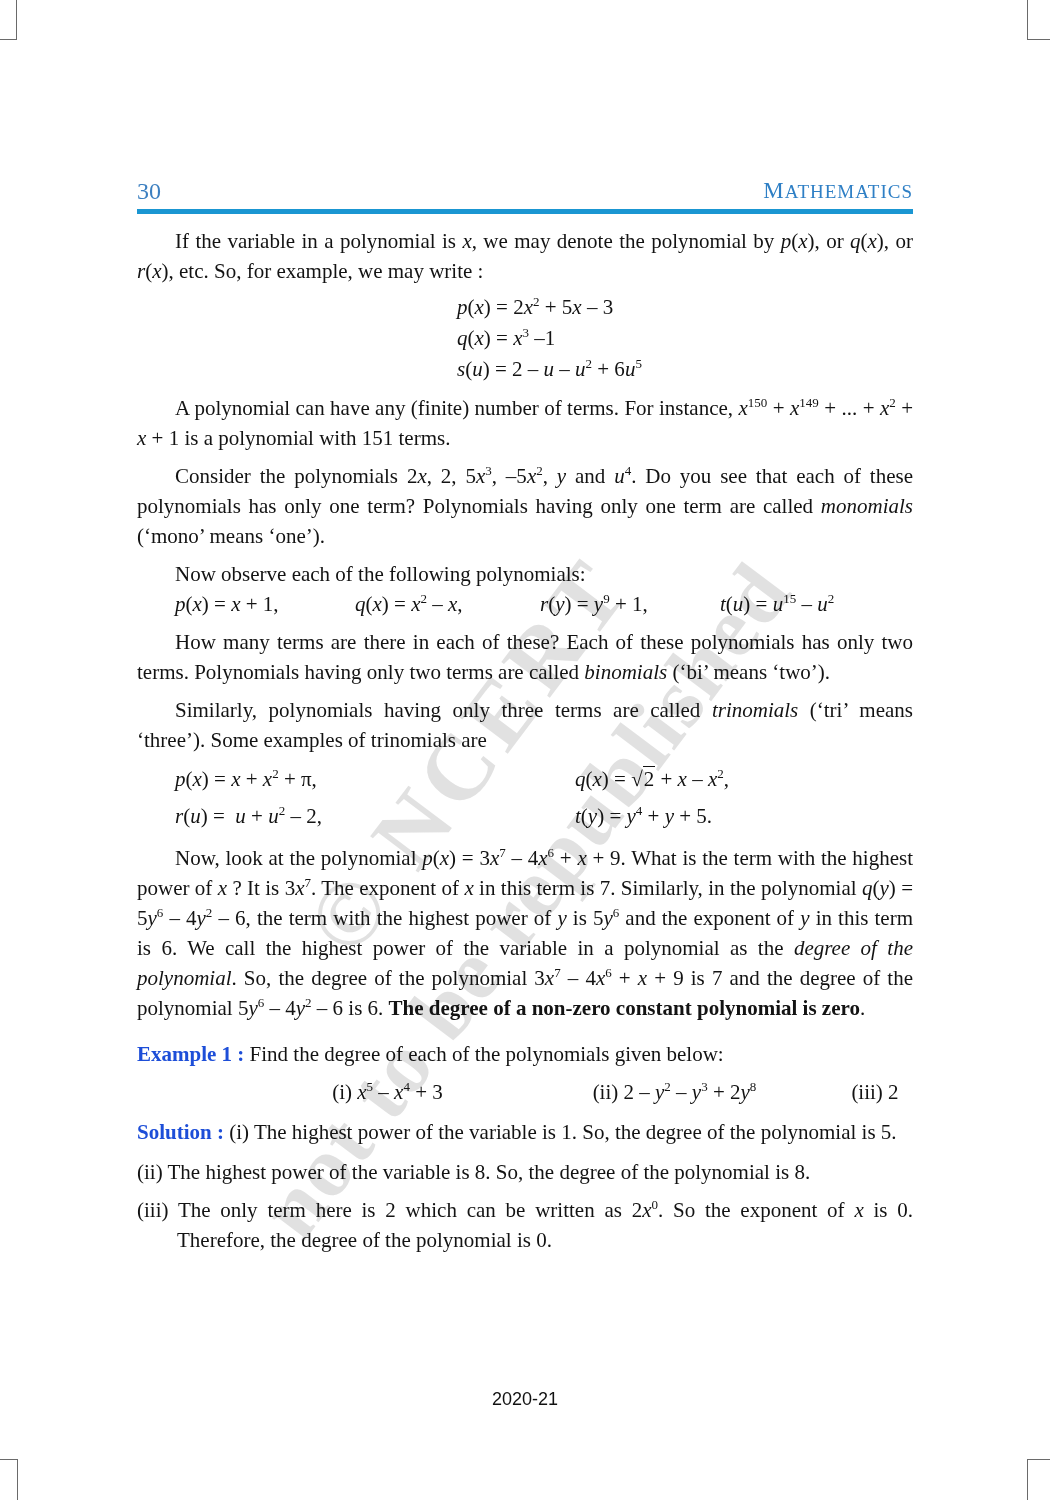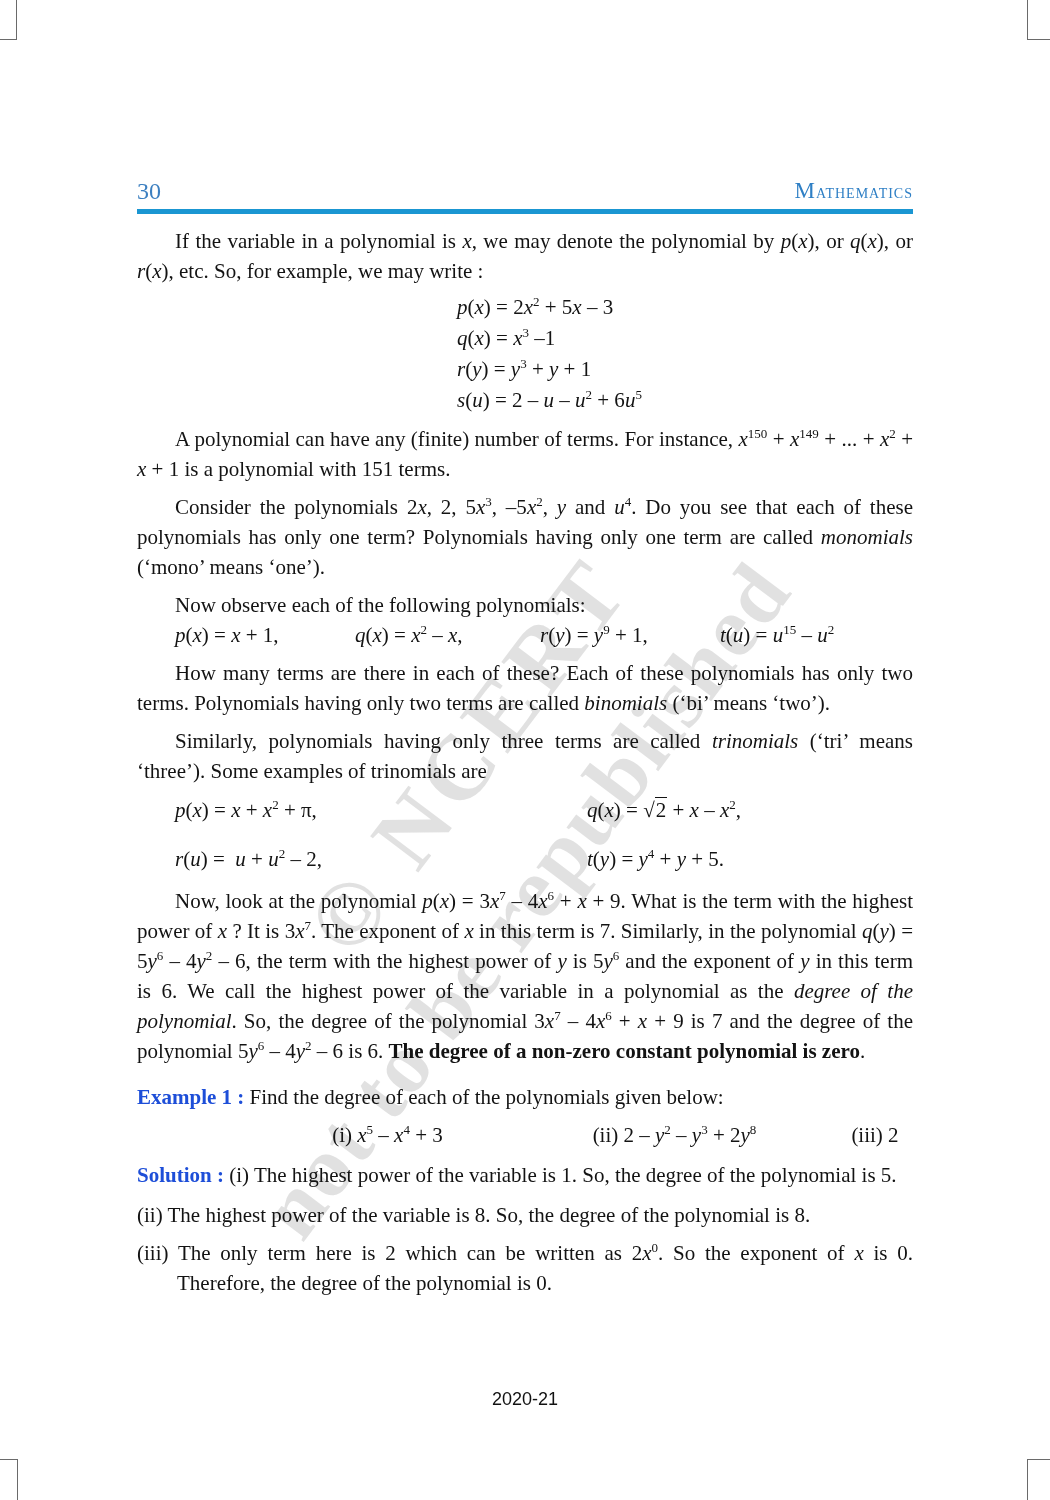--- a/index.html
+++ b/index.html
@@ -21,21 +21,21 @@
   .cm-bl-h{left:0;top:1459px;width:18px;height:1px;}
   .cm-br-v{left:1027px;top:1460px;width:1px;height:40px;}
   .cm-br-h{left:1027px;top:1459px;width:23px;height:1px;}
 
   
   .hdr{position:absolute;left:137px;top:178px;width:776px;}
   .hdr-row{display:flex;justify-content:space-between;align-items:flex-start;}
   .pgnum{font-size:24px;color:#3c7fc0;}
   .subject{
     display:inline-block;
-    font-size:14px;letter-spacing:1px;
+    font-size:19px;letter-spacing:1px;
     color:#2e7fc5;
   }
   .subject::first-letter{font-size:23px;}
   .rule{margin-top:4px;height:5px;background:#1a96d2;}
 
   
   .wm{
     position:absolute;white-space:nowrap;
     font-family:"Liberation Serif", serif;
     font-weight:bold;
@@ -61,21 +61,21 @@
   i{font-style:italic;}
   b{font-weight:bold;}
 
   .eqblock{margin:6px 0 6px 320px;line-height:31px;}
   .eqrow{
     display:grid;grid-template-columns:180px 185px 180px 1fr;
     padding-left:38px;margin-top:0;line-height:30px;text-align:left;font-family:Liberation Serif, serif;
   }
   .trigrid{
     display:grid;grid-template-columns:400px 1fr;
-    padding-left:38px;margin-top:6px;line-height:37px;text-align:left;gap:12px;
+    padding-left:38px;margin-top:6px;line-height:37px;text-align:left;
   }
   .itemsrow{
     display:grid;grid-template-columns:249px 325px 1fr;
     padding-left:126px;margin-top:8px;line-height:30px;text-align:center;
   }
   .hang{padding-left:40px;text-indent:-40px;}
   .lbl{color:#1d4ed8;font-weight:bold;}
   .rt .ov{border-top:1.6px solid #131313;padding:0 1px;}
 
   
@@ -111,21 +111,20 @@
     <div class="rule"></div>
   </div>
 
   <main class="content">
 
     <p class="indent">If the variable in a polynomial is <i>x</i>, we may denote the polynomial by <i>p</i>(<i>x</i>), or <i>q</i>(<i>x</i>), or <i>r</i>(<i>x</i>), etc. So, for example, we may write :</p>
 
     <div class="eqblock">
       <div><i>p</i>(<i>x</i>) = 2<i>x</i><sup>2</sup> + 5<i>x</i> – 3</div>
       <div><i>q</i>(<i>x</i>) = <i>x</i><sup>3</sup> –1</div>
-      <div><i>r</i>(<i>y</i>) = <i>y</i><sup>3</sup> + <i>y</i> + 1</div>
       <div><i>s</i>(<i>u</i>) = 2 – <i>u</i> – <i>u</i><sup>2</sup> + 6<i>u</i><sup>5</sup></div>
     </div>
 
     <p class="indent mt8">A polynomial can have any (finite) number of terms. For instance, <i>x</i><sup>150</sup> + <i>x</i><sup>149</sup> + ... + <i>x</i><sup>2</sup> + <i>x</i> + 1 is a polynomial with 151 terms.</p>
 
     <p class="indent mt8">Consider the polynomials 2<i>x</i>, 2, 5<i>x</i><sup>3</sup>, –5<i>x</i><sup>2</sup>, <i>y</i> and <i>u</i><sup>4</sup>. Do you see that each of these polynomials has only one term? Polynomials having only one term are called <i>monomials</i> (‘mono’ means ‘one’).</p>
 
     <p class="indent mt8">Now observe each of the following polynomials:</p>
 
     <div class="eqrow">

